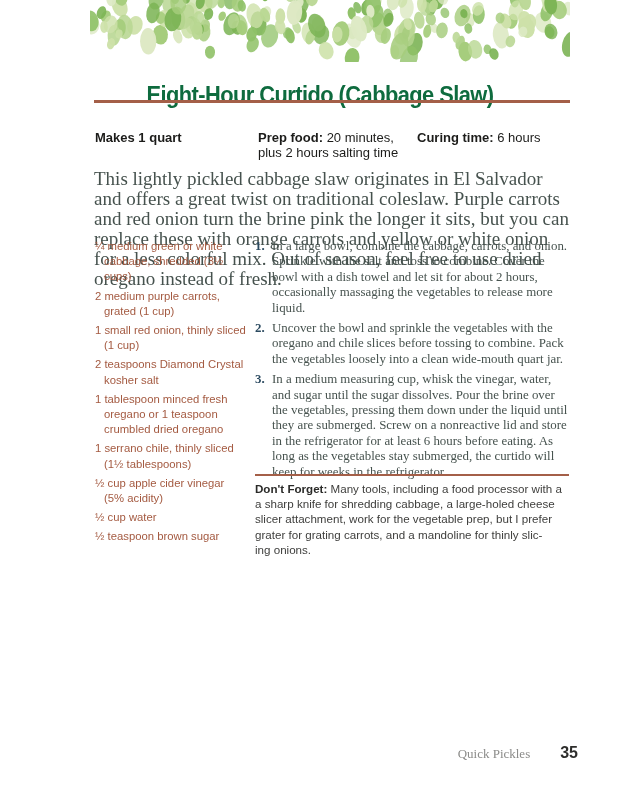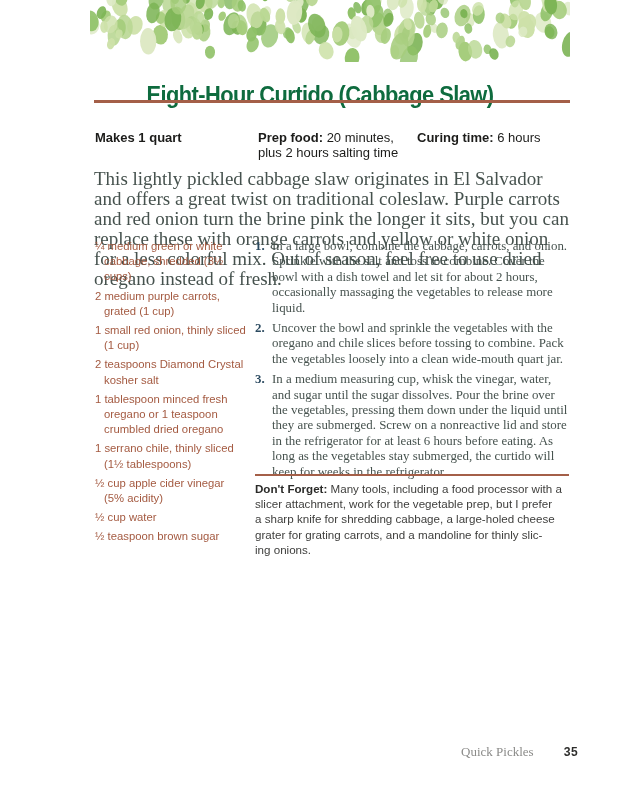--- a/index.html
+++ b/index.html
@@ -44,21 +44,21 @@
     position:absolute; left:255px; top:481px; width:322px;
     font-size:11.6px; line-height:15.2px; color:#3e3e3c;
   }
   .note-line { white-space:nowrap; }
   .note-label { font-weight:bold; color:#2a2a28; }
   .footer {
     position:absolute; top:744px; right:62px;
     display:flex; align-items:baseline; gap:30px;
   }
   .footer-section { font-family:"Liberation Serif", serif; font-size:13px; color:#8b8b89; }
-  .footer-page { font-family:Liberation Mono, monospace; font-weight:bold; font-size:12px; color:#2e2e2c; }
+  .footer-page { font-family:Liberation Sans, sans-serif; font-weight:bold; font-size:16px; color:#2e2e2c; }
 </style>
 </head>
 <body>
 
 <div class="page">
 
   <svg class="dots-band" viewBox="0 0 480 62" xmlns="http://www.w3.org/2000/svg">
       <ellipse cx="288.5" cy="23.6" rx="7.8" ry="11.9" transform="rotate(-14.3 288.5 23.6)" fill="#a6cd7d" fill-opacity="0.82"></ellipse>
       <ellipse cx="120.0" cy="52.2" rx="5.0" ry="6.5" transform="rotate(0.0 120.0 52.2)" fill="#8fc167" fill-opacity="0.90"></ellipse>
       <ellipse cx="1.8" cy="25.1" rx="7.7" ry="9.4" transform="rotate(4.1 1.8 25.1)" fill="#dde9c4" fill-opacity="0.82"></ellipse>
@@ -257,22 +257,22 @@
     <div class="step">
       <span class="step-num">3.</span>
       <span>In a medium measuring cup, whisk the vinegar, water, and sugar until the sugar dissolves. Pour the brine over the vegetables, pressing them down under the liquid until they are submerged. Screw on a nonreactive lid and store in the refrigerator for at least 6 hours before eating. As long as the vegetables stay submerged, the curtido will keep for weeks in the refrigerator.</span>
     </div>
   </div>
 
   <div class="note-rule"></div>
 
   <div class="note">
     <div class="note-line"><span class="note-label">Don't Forget:</span> <span>Many tools, including a food processor with a</span></div>
+    <div class="note-line">a sharp knife for shredding cabbage, a large-holed cheese</div>
     <div class="note-line">slicer attachment, work for the vegetable prep, but I prefer</div>
-    <div class="note-line">a sharp knife for shredding cabbage, a large-holed cheese</div>
     <div class="note-line">grater for grating carrots, and a mandoline for thinly slic-</div>
     <div class="note-line">ing onions.</div>
   </div>
 
   <div class="footer">
     <span class="footer-section">Quick Pickles</span>
     <span class="footer-page">35</span>
   </div>
 
 </div>

